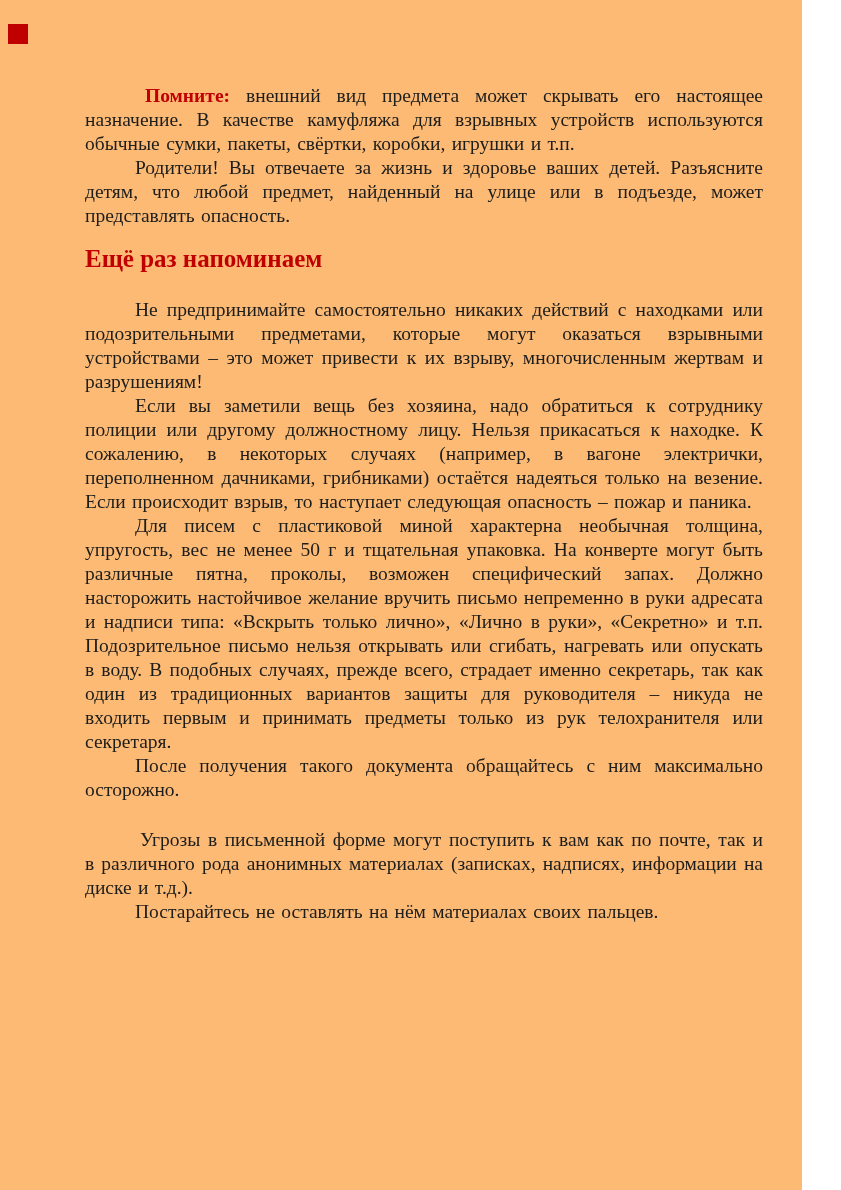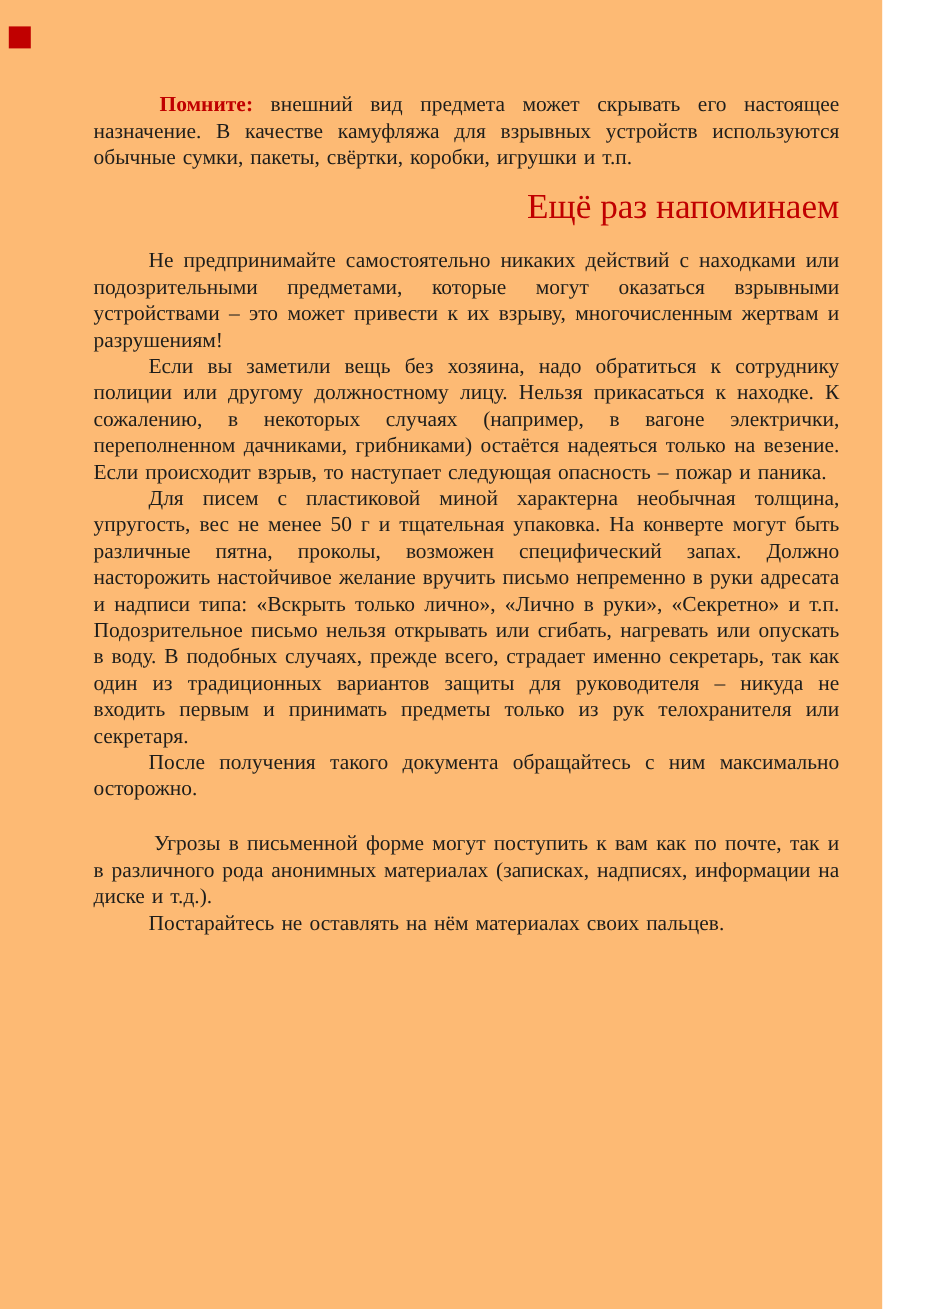--- a/index.html
+++ b/index.html
@@ -42,39 +42,40 @@
     text-indent: 50px;
     word-spacing: 1.5px;
   }
   .para.indent-lg { text-indent: 60px; }
   .lead {
     color: #c00000;
     font-weight: bold;
   }
   .heading {
     margin: 16px 0 24px 0;
-    font-size: 32px;
+    font-size: 25px;
     line-height: 30px;
-    font-weight: normal;
+    font-weight: bold;
     color: #c00000;
-    text-align: right;
+    text-align: left;
     text-indent: 0;
   }
   .gap-top {
     margin-top: 26px;
     text-indent: 55px;
   }
 </style>
 </head>
 <body>
 
 <div class="page">
   <div class="corner-marker"></div>
   <div class="content">
     <p class="para indent-lg"><span class="lead">Помните:</span> <span>внешний вид предмета может скрывать его настоящее назначение. В качестве камуфляжа для взрывных устройств используются обычные сумки, пакеты, свёртки, коробки, игрушки и т.п.</span></p>
+    <p class="para">Родители! Вы отвечаете за жизнь и здоровье ваших детей. Разъясните детям, что любой предмет, найденный на улице или в подъезде, может представлять опасность.</p>
     <h1 class="heading">Ещё раз напоминаем</h1>
     <p class="para">Не предпринимайте самостоятельно никаких действий с находками или подозрительными предметами, которые могут оказаться взрывными устройствами – это может привести к их взрыву, многочисленным жертвам и разрушениям!</p>
     <p class="para">Если вы заметили вещь без хозяина, надо обратиться к сотруднику полиции или другому должностному лицу. Нельзя прикасаться к находке. К сожалению, в некоторых случаях (например, в вагоне электрички, переполненном дачниками, грибниками) остаётся надеяться только на везение. Если происходит взрыв, то наступает следующая опасность – пожар и паника.</p>
     <p class="para">Для писем с пластиковой миной характерна необычная толщина, упругость, вес не менее 50 г и тщательная упаковка. На конверте могут быть различные пятна, проколы, возможен специфический запах. Должно насторожить настойчивое желание вручить письмо непременно в руки адресата и надписи типа: «Вскрыть только лично», «Лично в руки», «Секретно» и т.п. Подозрительное письмо нельзя открывать или сгибать, нагревать или опускать в воду. В подобных случаях, прежде всего, страдает именно секретарь, так как один из традиционных вариантов защиты для руководителя – никуда не входить первым и принимать предметы только из рук телохранителя или секретаря.</p>
     <p class="para">После получения такого документа обращайтесь с ним максимально осторожно.</p>
     <p class="para gap-top">Угрозы в письменной форме могут поступить к вам как по почте, так и в различного рода анонимных материалах (записках, надписях, информации на диске и т.д.).</p>
     <p class="para">Постарайтесь не оставлять на нём материалах своих пальцев.</p>
   </div>
 </div>
 

